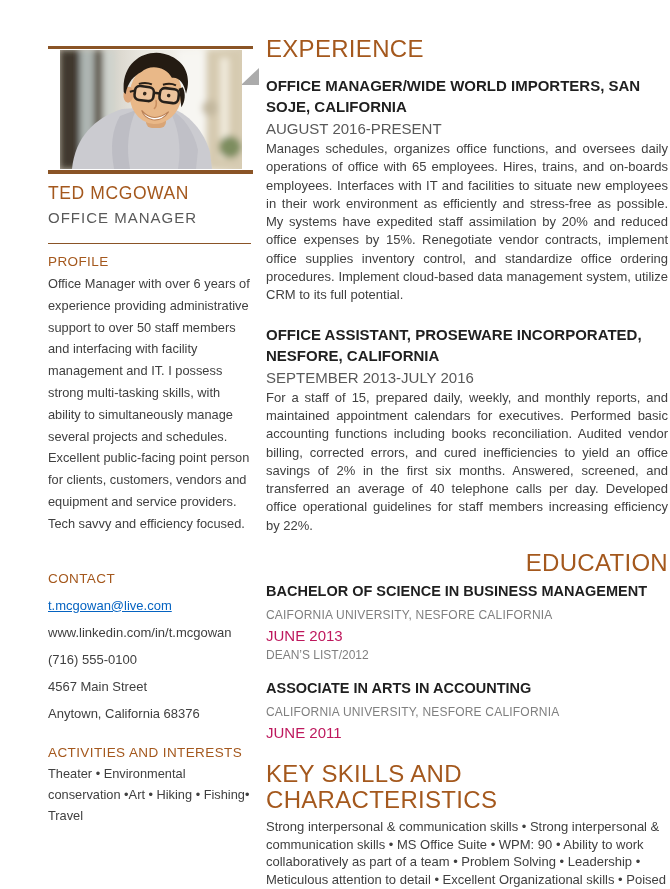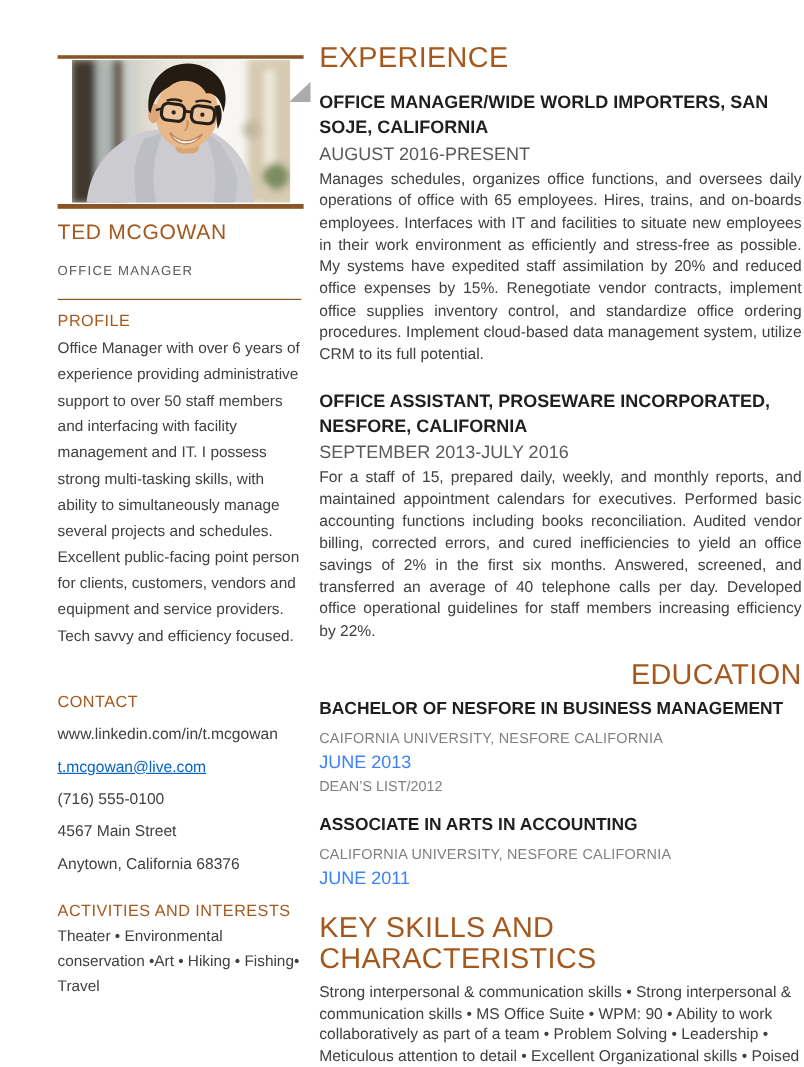--- a/index.html
+++ b/index.html
@@ -30,22 +30,22 @@
   .photo-frame { width: 182px; height: 119px; margin: 1px auto; overflow: hidden; }
   .photo-frame svg { display: block; }
 
   .person-name {
     margin-top: 9px;
     font-size: 17.5px;
     letter-spacing: 0.6px;
     color: #A4581D;
   }
   .person-title {
-    margin-top: 16px;
-    font-size: 11px;
+    margin-top: 5px;
+    font-size: 15px;
     letter-spacing: 1px;
     color: #595959;
   }
   .sidebar-divider {
     margin-top: 17px;
     height: 1px;
     background: #8A5426;
     width: 203px;
   }
   .side-heading {
@@ -119,21 +119,21 @@
   .degree-school {
     margin-top: 6px;
     font-size: 12px;
     letter-spacing: 0.2px;
     color: #7f7f7f;
     line-height: 16px;
   }
   .degree-date {
     margin-top: 3px;
     font-size: 15px;
-    color: #3b82f6;
+    color: #be185d;
     line-height: 19px;
   }
   .degree-honors {
     margin-top: 2px;
     font-size: 12px;
     color: #7f7f7f;
     line-height: 16px;
   }
   .h-skills { margin-top: 19px; }
   .skills-text {
@@ -230,24 +230,24 @@
 
     <div class="person-name">TED MCGOWAN</div>
     <div class="person-title">OFFICE MANAGER</div>
 
     <div class="sidebar-divider"></div>
 
     <div class="side-heading h-profile">PROFILE</div>
     <div class="profile-text">Office Manager with over 6 years of experience providing administrative support to over 50 staff members and interfacing with facility management and IT. I possess strong multi-tasking skills, with ability to simultaneously manage several projects and schedules. Excellent public-facing point person for clients, customers, vendors and equipment and service providers. Tech savvy and efficiency focused.</div>
 
     <div class="side-heading h-contact">CONTACT</div>
-    <div class="contact-item">www.linkedin.com/in/t.mcgowan</div>
     <div class="contact-item">
       <a class="contact-link">t.mcgowan@live.com</a>
     </div>
+    <div class="contact-item">www.linkedin.com/in/t.mcgowan</div>
     <div class="contact-item">(716) 555-0100</div>
     <div class="contact-item">4567 Main Street</div>
     <div class="contact-item">Anytown, California 68376</div>
 
     <div class="side-heading h-activities">ACTIVITIES AND INTERESTS</div>
     <div class="activities-text">Theater • Environmental conservation •Art • Hiking • Fishing• Travel</div>
 
   </div>
 
   <div class="main">
@@ -262,21 +262,21 @@
 
     <div class="job">
       <div class="job-title">OFFICE ASSISTANT, PROSEWARE INCORPORATED, NESFORE, CALIFORNIA</div>
       <div class="job-dates">SEPTEMBER 2013-JULY 2016</div>
       <div class="job-desc">For a staff of 15, prepared daily, weekly, and monthly reports, and maintained appointment calendars for executives. Performed basic accounting functions including books reconciliation. Audited vendor billing, corrected errors, and cured inefficiencies to yield an office savings of 2% in the first six months. Answered, screened, and transferred an average of 40 telephone calls per day. Developed office operational guidelines for staff members increasing efficiency by 22%.</div>
     </div>
 
     <div class="section-heading h-education">EDUCATION</div>
 
     <div class="degree">
-      <div class="degree-title">BACHELOR OF NESFORE IN BUSINESS MANAGEMENT</div>
+      <div class="degree-title">BACHELOR OF SCIENCE IN BUSINESS MANAGEMENT</div>
       <div class="degree-school">CAIFORNIA UNIVERSITY, NESFORE CALIFORNIA</div>
       <div class="degree-date">JUNE 2013</div>
       <div class="degree-honors">DEAN’S LIST/2012</div>
     </div>
 
     <div class="degree">
       <div class="degree-title">ASSOCIATE IN ARTS IN ACCOUNTING</div>
       <div class="degree-school">CALIFORNIA UNIVERSITY, NESFORE CALIFORNIA</div>
       <div class="degree-date">JUNE 2011</div>
     </div>

